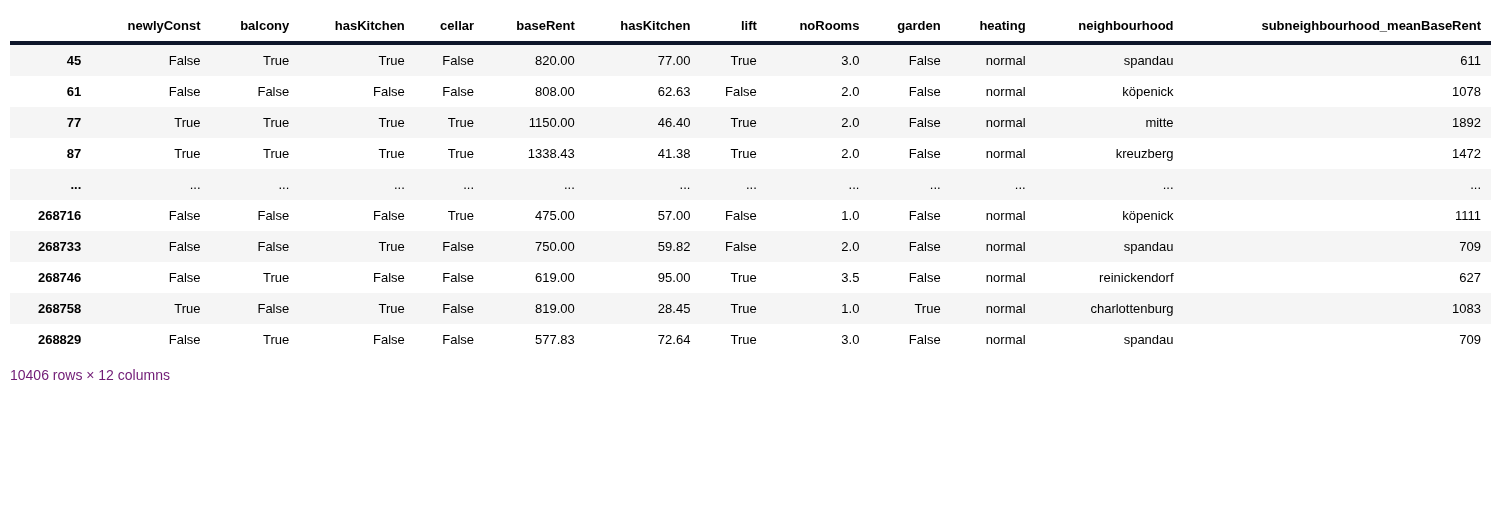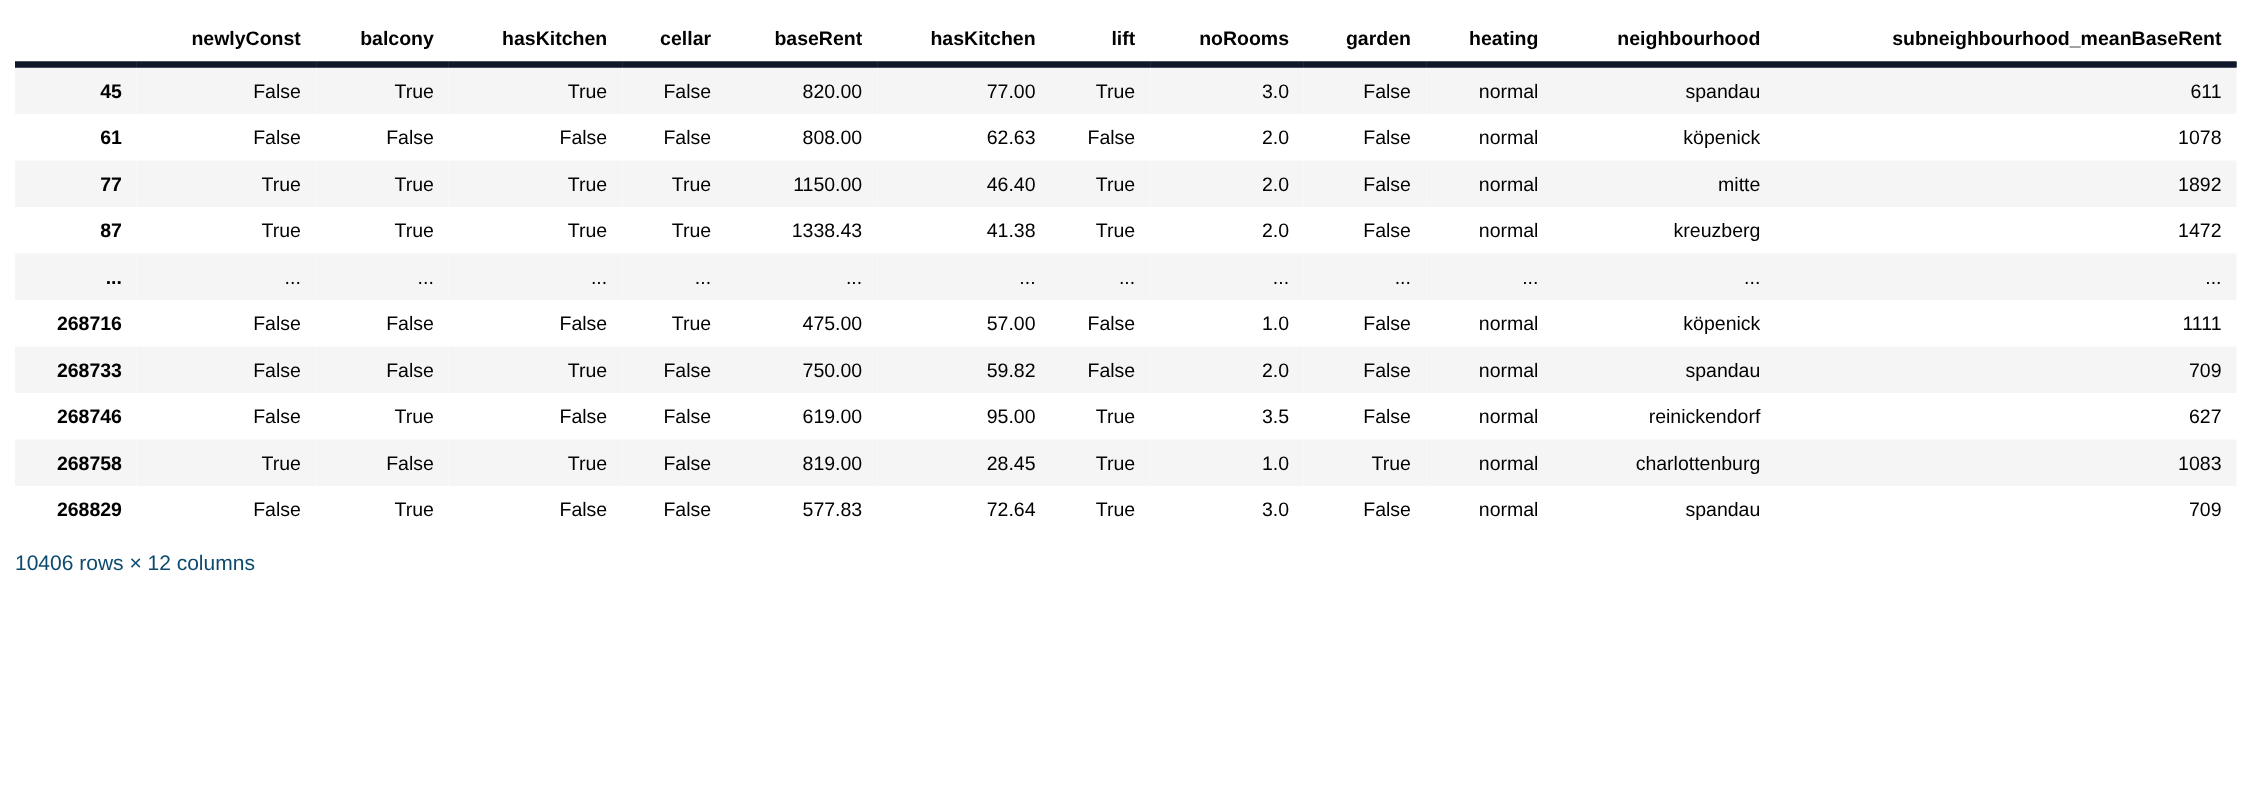--- a/index.html
+++ b/index.html
@@ -33,21 +33,21 @@
     tbody td {
       text-align: right;
       padding: 8px 10px;
       white-space: nowrap;
     }
     tbody tr:nth-child(odd) { background: #f5f5f5; }
     tbody tr:nth-child(even) { background: #ffffff; }
     .footer {
       margin-top: 12px;
       font-size: 14px;
-      color: #0c4a6e;
+      color: #701a75;
     }
   </style>
 </head>
 <body>
 
 <table>
   <thead>
     <tr id="header-row">
         <th class="idx"></th>
         <th>newlyConst</th>

